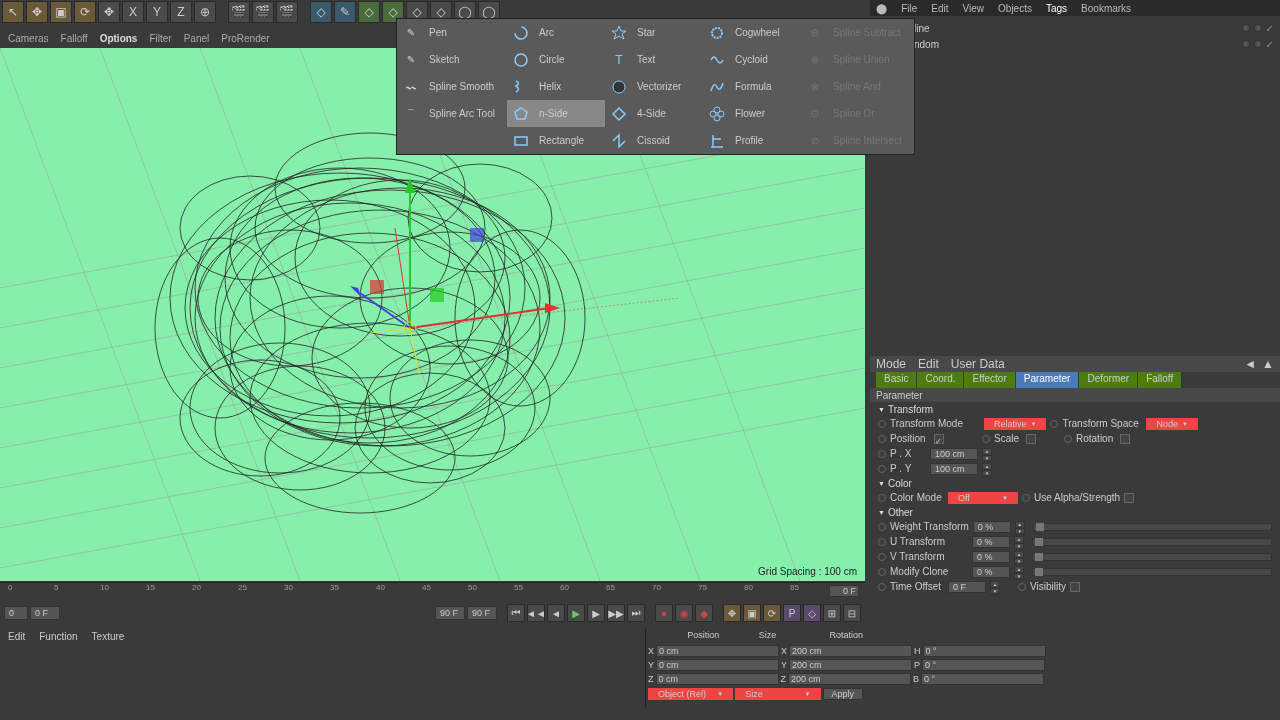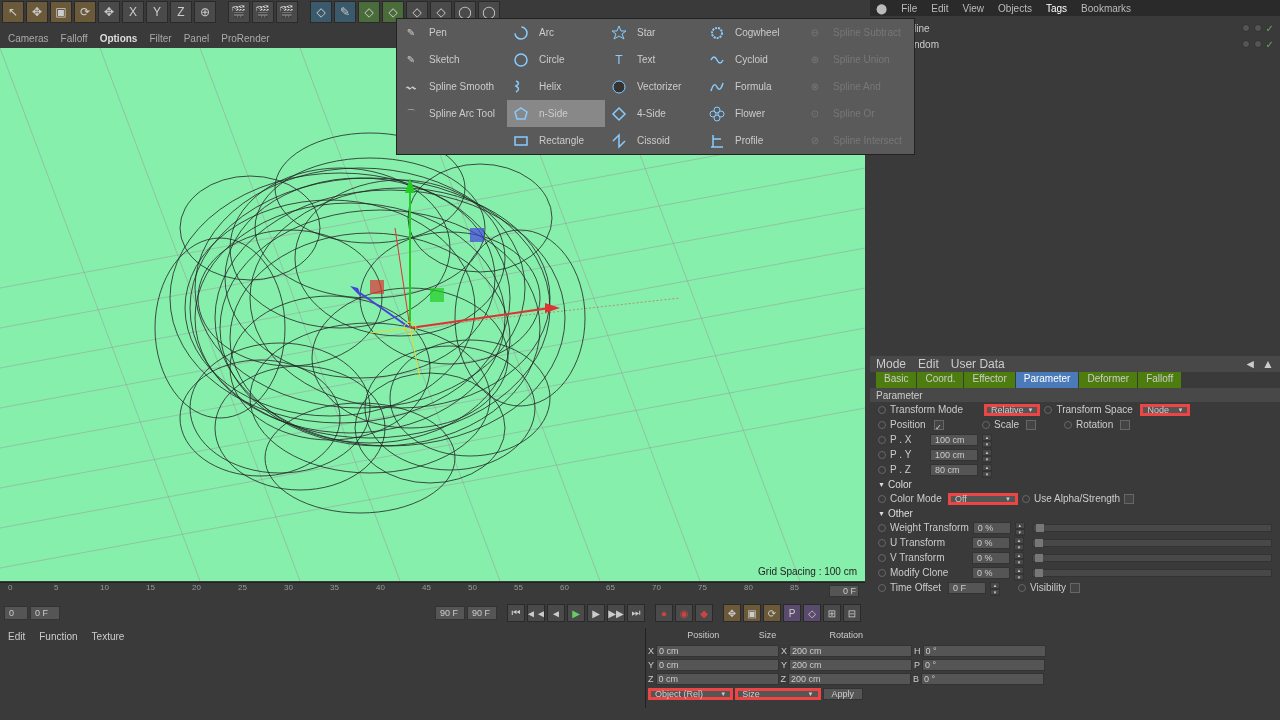--- a/index.html
+++ b/index.html
@@ -50,21 +50,21 @@
 .obj-icon { width: 12px; height: 12px; background: #aaa; border-radius: 50%; }
 .tabs { display: flex; height: 16px; gap: 1px; padding-left: 6px; }
 .tab { padding: 1px 8px; background: #4d7c0f; font-size: 10px; color: #ccc; cursor: pointer; }
 .tab.active { background: #4a7ab8; color: #fff; }
 .section-hdr { background: #484848; height: 14px; padding: 0 6px; font-size: 10px; display: flex; align-items: center; }
 .group-hdr { height: 14px; padding: 0 8px; font-size: 10px; display: flex; align-items: center; color: #ddd; }
 .group-hdr::before { content: "▼"; font-size: 7px; margin-right: 3px; }
 .param-row { display: flex; align-items: center; height: 15px; padding: 0 8px; gap: 4px; }
 .param-dot { width: 8px; height: 8px; border-radius: 50%; border: 1px solid #666; flex-shrink: 0; }
 .param-label { font-size: 10px; color: #ccc; min-width: 90px; }
-.param-select { background: #555; border: 3px solid #ef4444; color: #ccc; font-size: 9px; padding: 0 4px; height: 12px; display: flex; align-items: center; min-width: 50px; }
+.param-select { background: #555; border: 6px solid #ef4444; color: #ccc; font-size: 9px; padding: 0 4px; height: 12px; display: flex; align-items: center; min-width: 50px; }
 .param-select::after { content: "▼"; font-size: 6px; margin-left: auto; padding-left: 4px; }
 .param-input { background: #555; border: 1px solid #333; color: #ccc; font-size: 9px; padding: 0 4px; height: 12px; width: 48px; }
 .param-check { width: 10px; height: 10px; border: 1px solid #666; background: #444; }
 .param-check.checked::after { content: "✓"; font-size: 8px; color: #ddd; }
 .spinner { width: 10px; height: 12px; background: #484848; display: flex; flex-direction: column; }
 .spinner div { flex: 1; border: 1px solid #333; font-size: 5px; text-align: center; line-height: 5px; }
 .slider { flex: 1; height: 8px; background: #484848; border: 1px solid #333; position: relative; margin-left: 4px; }
 .slider-thumb { position: absolute; left: 2px; top: -1px; width: 8px; height: 8px; background: #777; }
 
 
@@ -424,20 +424,21 @@
   </div>
   <div class="tabs">
     <div class="tab">Basic</div>
     <div class="tab">Coord.</div>
     <div class="tab">Effector</div>
     <div class="tab active">Parameter</div>
     <div class="tab">Deformer</div>
     <div class="tab">Falloff</div>
   </div>
   <div class="section-hdr">Parameter</div>
+  <div class="group-hdr">Transform</div>
   <div class="param-row">
     <span class="param-dot"></span>
     <span class="param-label">Transform Mode</span>
     <div class="param-select">
         <span>Relative</span>
       </div>
     <span class="param-dot"></span>
     <span class="param-label" style="min-width:80px">Transform Space</span>
     <div class="param-select">
         <span>Node</span>
@@ -462,29 +463,20 @@
       <input class="param-input" value="100 cm" style="">
       <div class="spinner">
         <div>▴</div>
         <div>▾</div>
       </div>
     </div>
   <div class="param-row">
       <span class="param-dot"></span>
       <span class="param-label" style="min-width:36px">P . Y</span>
       <input class="param-input" value="100 cm" style="">
-      <div class="spinner">
-        <div>▴</div>
-        <div>▾</div>
-      </div>
-    </div>
-  <div class="param-row">
-      <span class="param-dot"></span>
-      <span class="param-label" style="min-width:36px">P . Z</span>
-      <input class="param-input" value="80 cm" style="">
       <div class="spinner">
         <div>▴</div>
         <div>▾</div>
       </div>
     </div>
   <div class="group-hdr">Color</div>
   <div class="param-row">
     <span class="param-dot"></span>
       <span class="param-label" style="min-width:54px">Color Mode</span>
     <div class="param-select" style="min-width:70px">

